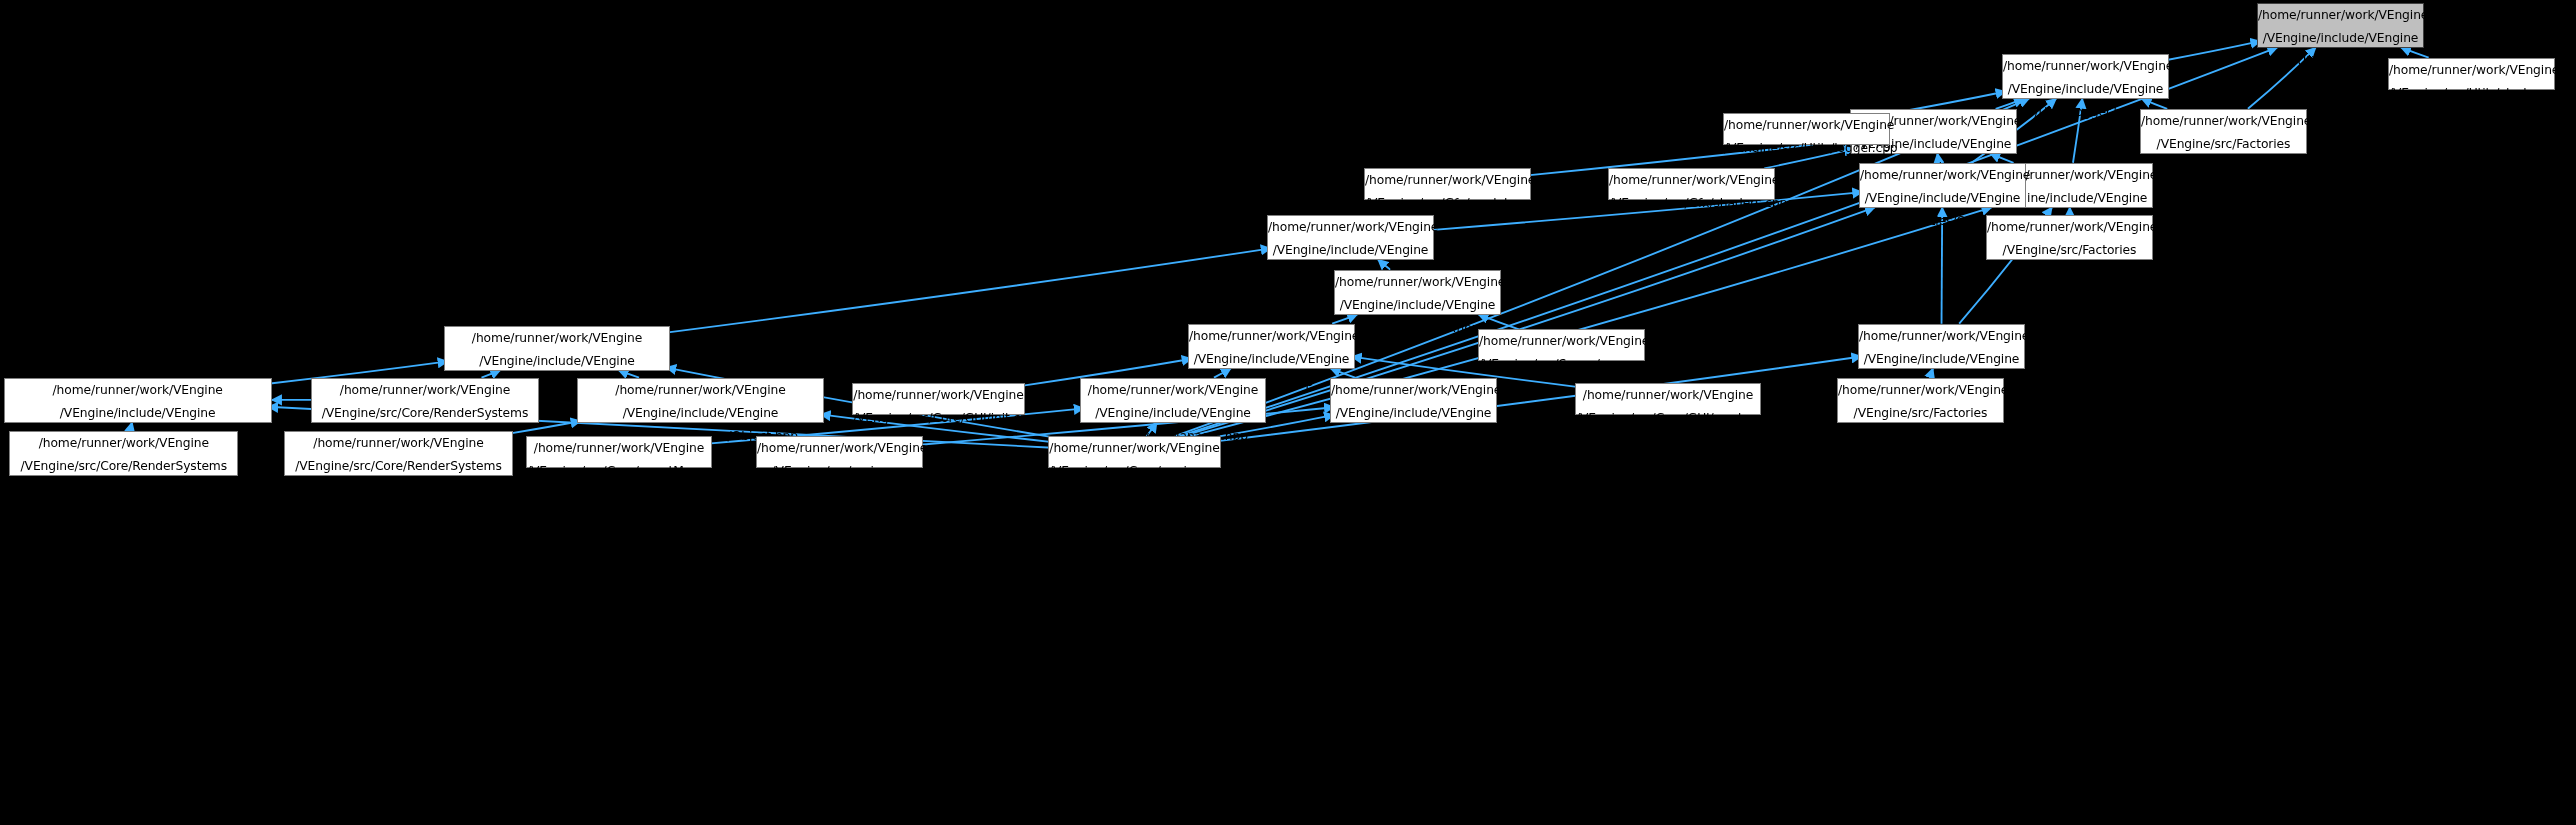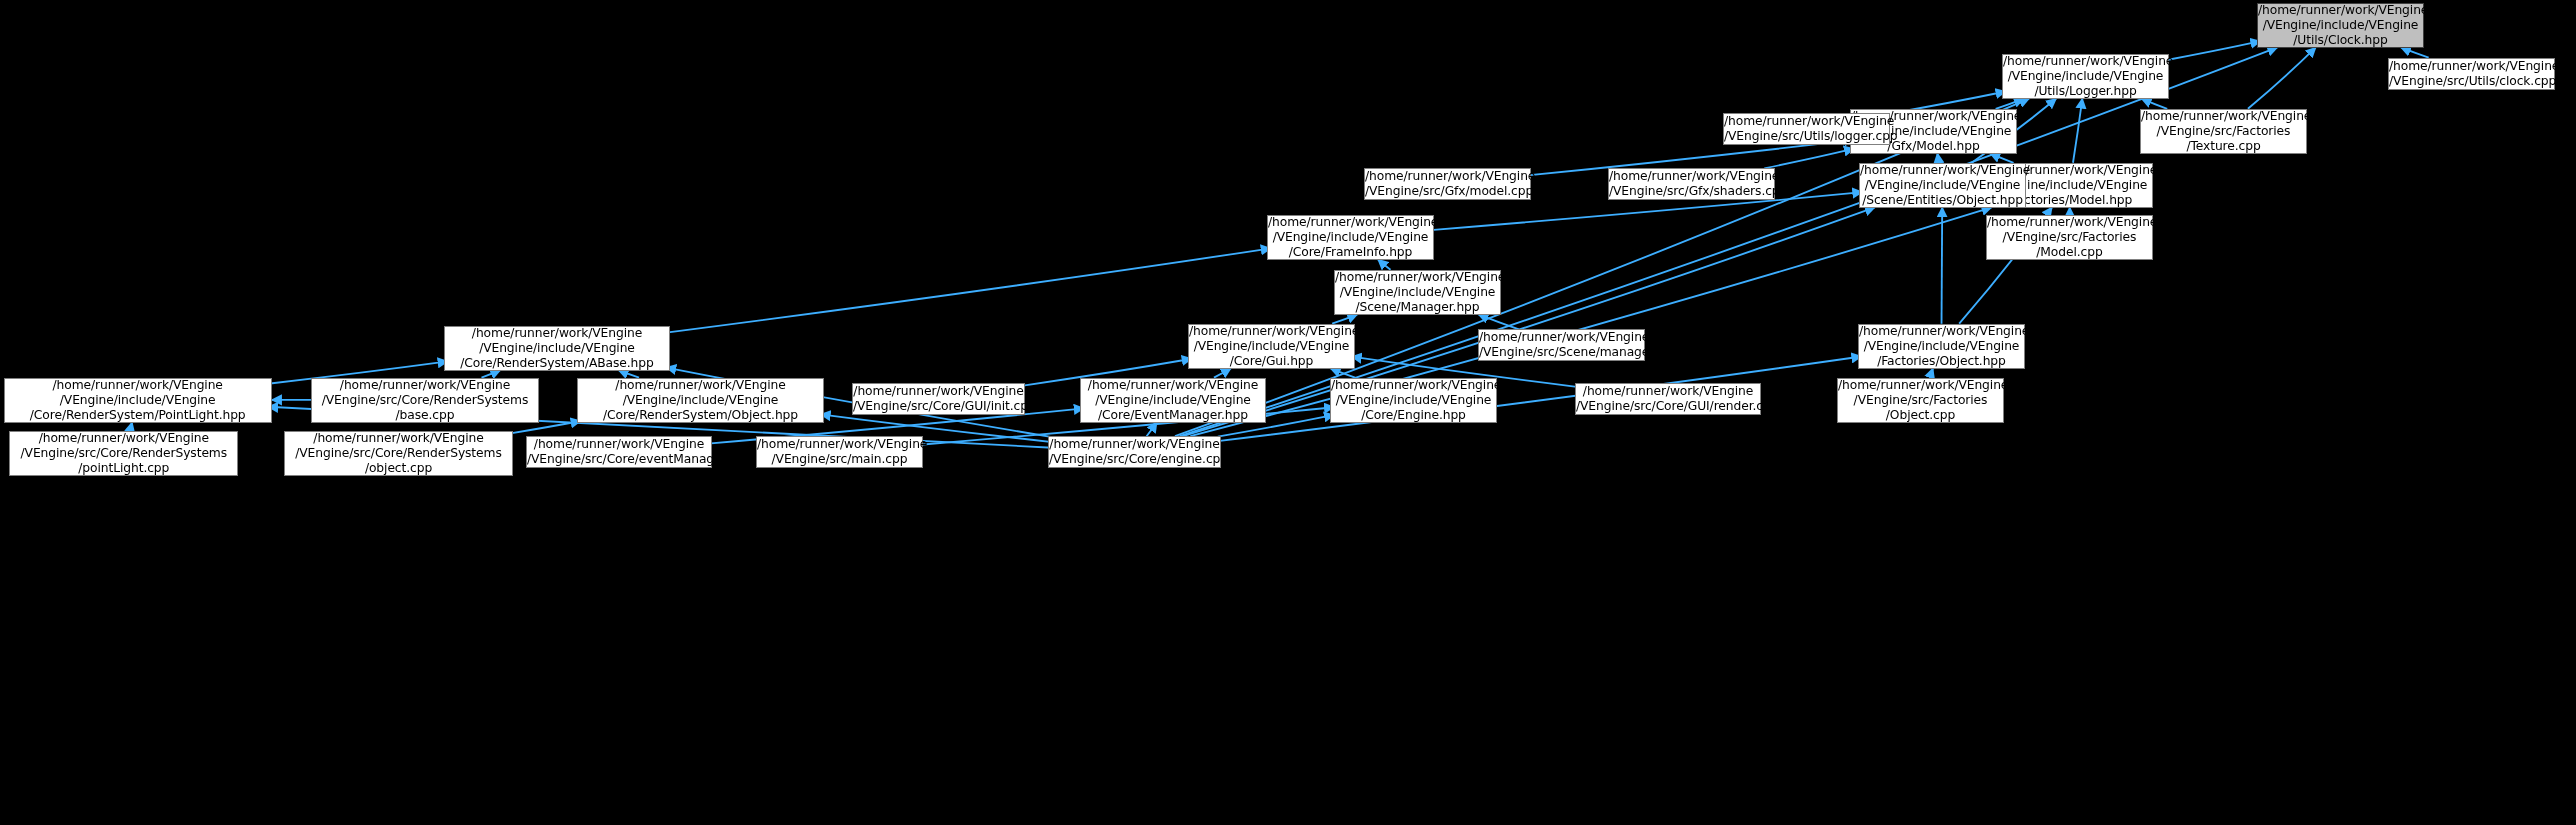--- a/index.html
+++ b/index.html
@@ -23,24 +23,24 @@
     height: 825px;
     pointer-events: none;
   }
   .node {
     position: absolute;
     box-sizing: border-box;
     background: #ffffff;
     border: 0.9px solid #808080;
     color: #000000;
     font-size: 12.3px;
-    line-height: 15px;
+    line-height: 23px;
     text-align: center;
     display: flex;
-    align-items: center;
+    align-items: flex-start;
     justify-content: center;
     white-space: pre-line;
     letter-spacing: -0.1px;
     z-index: 5;
   }
   .node.root {
     background: #bfbfbf;
     border: 0.9px solid #404040;
   }
   .node .lbl {

